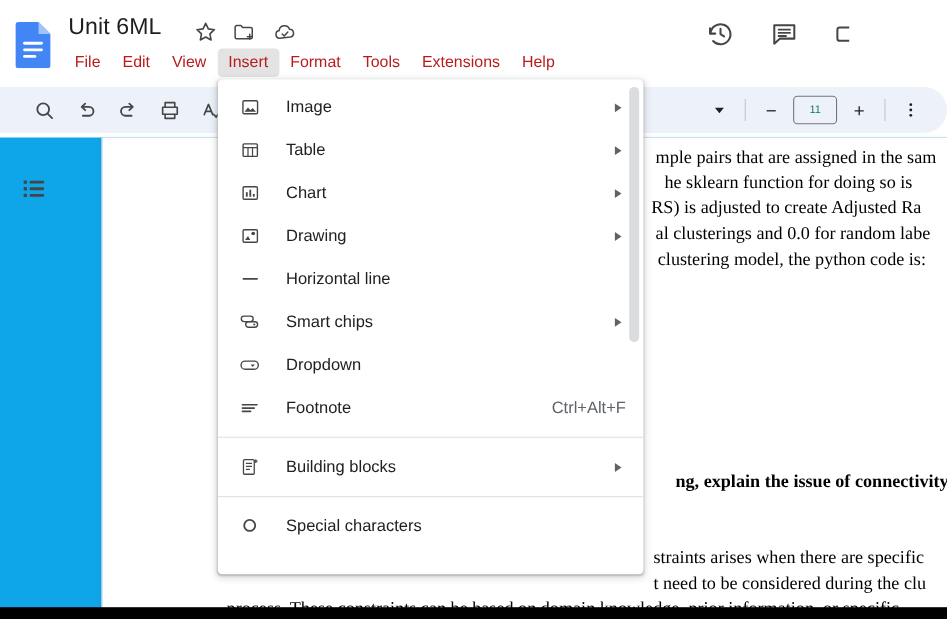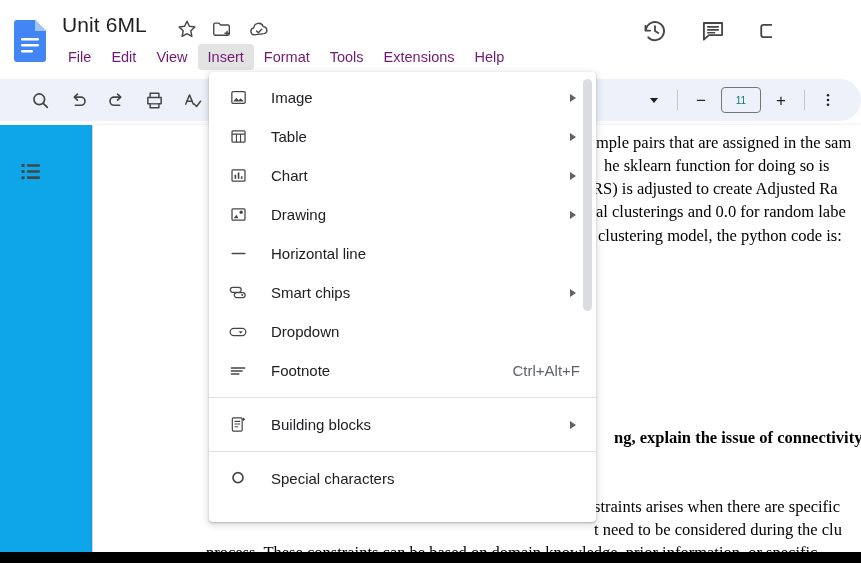--- a/index.html
+++ b/index.html
@@ -41,21 +41,21 @@
   #icon-star { left: 176px; }
   #icon-move { left: 211px; }
   #icon-cloud { left: 248px; }
 
   .menubar {
     position: absolute; left: 58px; top: 44px;
     display: flex; align-items: center;
     height: 26px;
   }
   .menu-item {
-    font-size: 14.5px; color: #701a75;
+    font-size: 14.5px; color: #b91c1c;
     padding: 4px 10px;
     border-radius: 4px;
     white-space: nowrap;
     line-height: 18px;
     cursor: default;
   }
   .menu-item.active { background: #e3e3e3; }
 
   .topright {
     position: absolute; top: 18px; right: 0;
@@ -138,21 +138,21 @@
     position: absolute;
     font-size: 16.5px;
     line-height: 21px;
     white-space: nowrap;
     left: 20px;
   }
   .doc-line.bold { font-weight: 700; margin-left: 20px; }
 
   
   .menu-panel {
-    position: absolute; left: 209px; top: 72px;
+    position: absolute; left: 198px; top: 72px;
     width: 387px; height: 450px;
     background: #ffffff;
     border-radius: 4px;
     box-shadow: 0 2px 6px 2px rgba(60,64,67,0.15), 0 1px 2px rgba(60,64,67,0.3);
     overflow: hidden;
     padding-top: 6px;
     box-sizing: border-box;
   }
   .mrow {
     position: relative;

